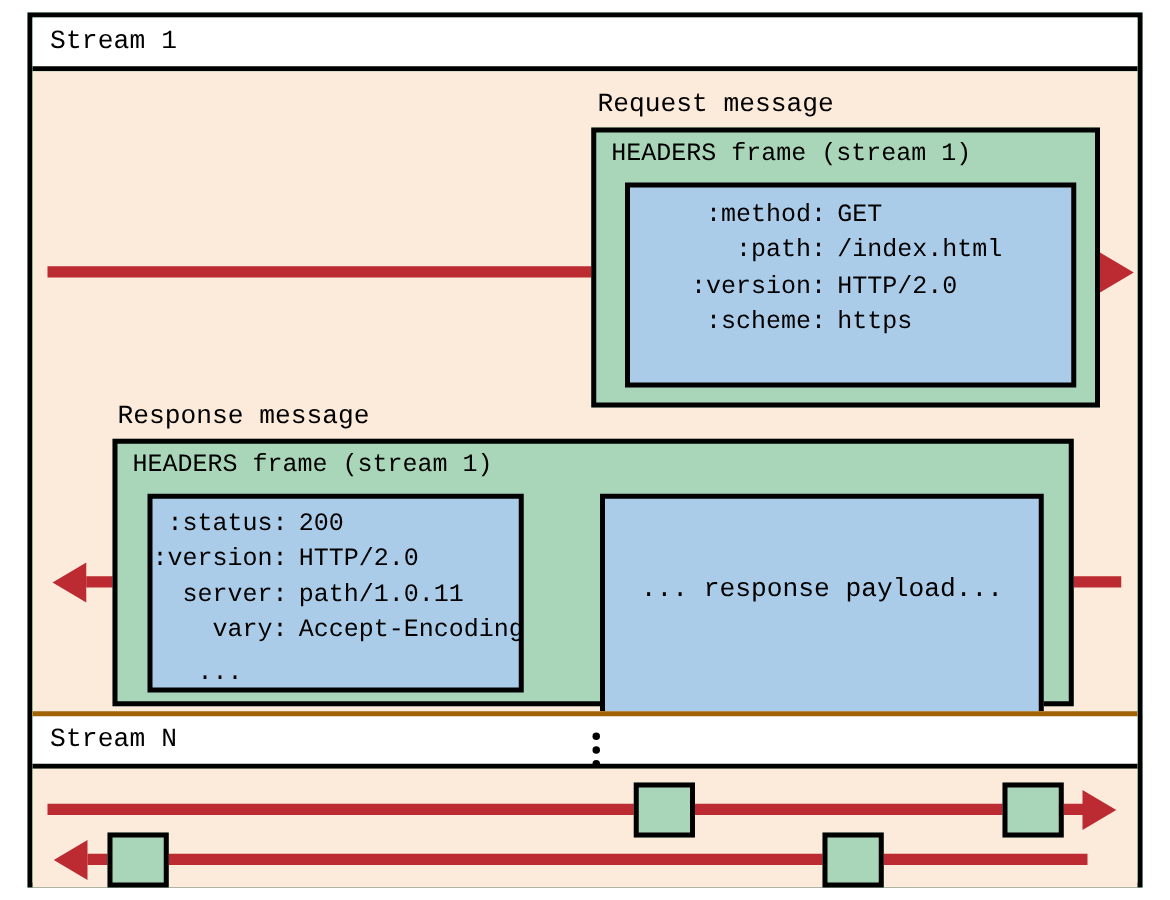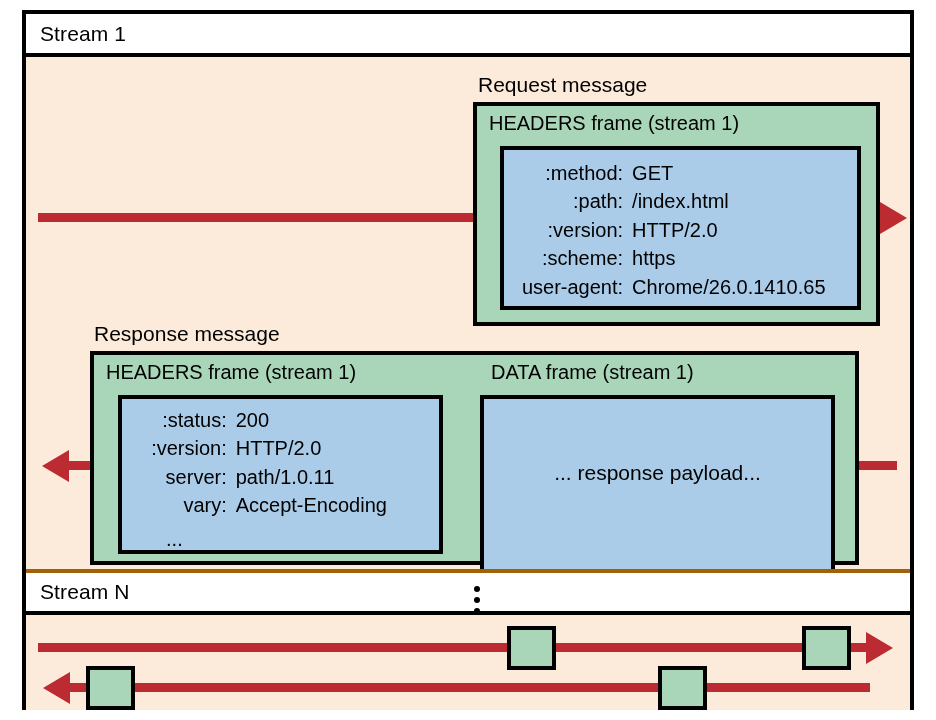--- a/index.html
+++ b/index.html
@@ -21,20 +21,21 @@
   
   .outer-frame {
     position: absolute;
     left: 22px;
     top: 10px;
     width: 892px;
     height: 700px;
     border: 4px solid #000000;
     box-sizing: border-box;
     background: #86efac;
+    font-family: Liberation Mono, monospace;
   }
 
   
   .stream-band {
     position: absolute;
     left: 0;
     background: #ffffff;
     box-sizing: border-box;
     border-bottom: 4px solid #000000;
     display: flex;
@@ -227,37 +228,32 @@
                 <td class="v">/index.html</td>
               </tr>
               <tr>
                 <td class="k">:version:</td>
                 <td class="v">HTTP/2.0</td>
               </tr>
               <tr>
                 <td class="k">:scheme:</td>
                 <td class="v">https</td>
               </tr>
-              <tr>
-                <td class="k">user-agent:</td>
-                <td class="v">Chrome/26.0.1410.65</td>
-              </tr>
             </tbody>
           </table>
         </div>
       </div>
 
       <div class="msg-label" style="left:68px; top:265px;">Response message</div>
 
       <div class="frame-box" style="left:64px; top:294px; width:769px; height:214px;">
 
         <div class="frame-title" style="left:12px; top:6px;">HEADERS frame (stream 1)</div>
-        <div class="frame-title" style="left:397px; top:6px;">DATA frame (stream 1)</div>
-
-        <div class="payload-box" style="left:24px; top:40px; width:325px; height:159px;">
+
+        <div class="payload-box" style="left:24px; top:40px; width:301px; height:159px;">
           <table class="kv" style="margin-top:7px;">
             <tbody>
               <tr>
                 <td class="k">:status:</td>
                 <td class="v">200</td>
               </tr>
               <tr>
                 <td class="k">:version:</td>
                 <td class="v">HTTP/2.0</td>
               </tr>

